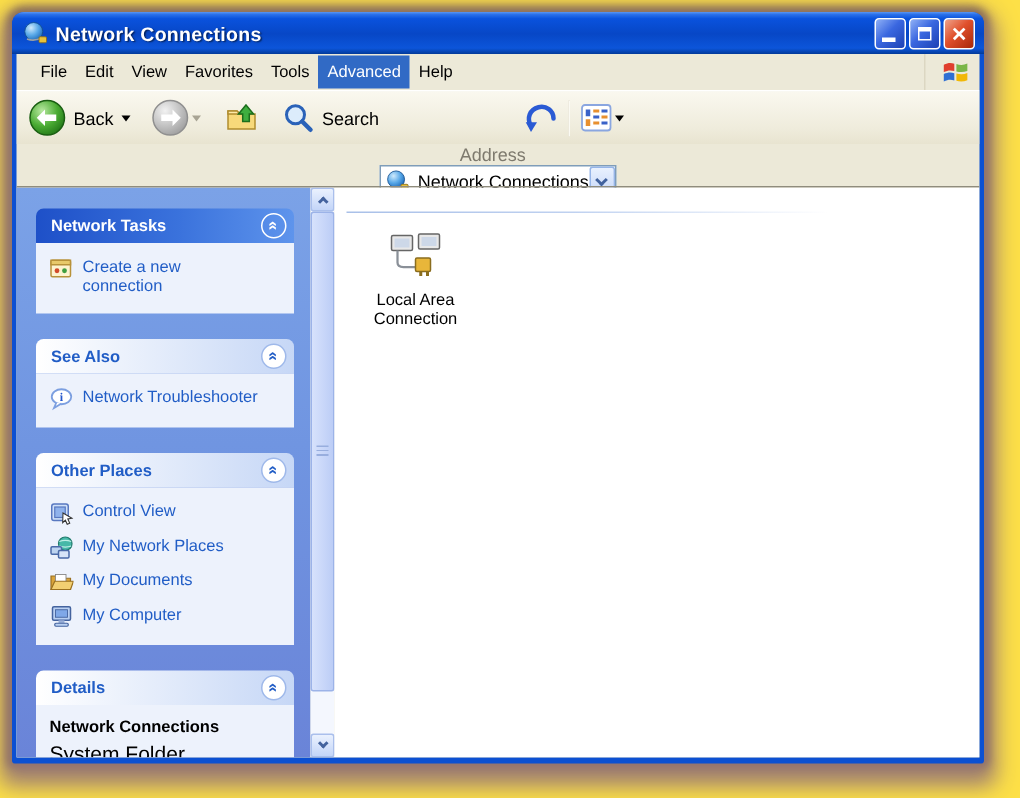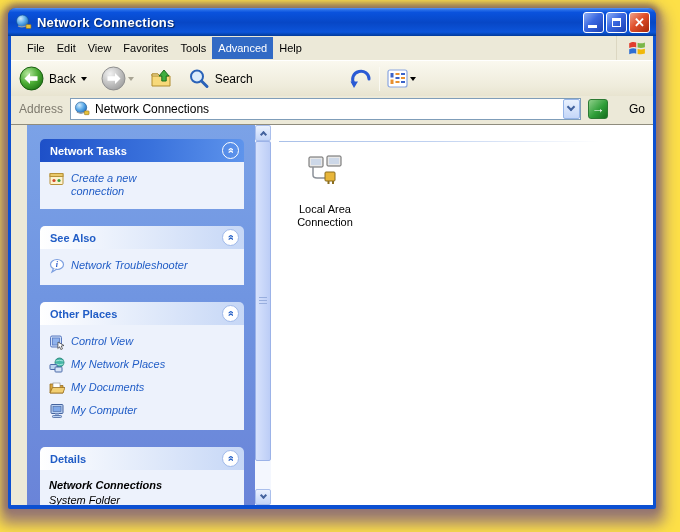--- a/index.html
+++ b/index.html
@@ -42,79 +42,79 @@
     border-top:1px solid #fff; }
   .tbar-group { display:flex; align-items:center; }
   .tbar-label { font-size:12px; color:#000; margin:0 3px 0 5px; white-space:nowrap; }
   .caret { width:0; height:0; border-left:3px solid transparent; border-right:3px solid transparent;
     border-top:4px solid #000; margin-left:2px; }
   .caret.dim { border-top-color:#a8a494; }
   .tsep { width:1px; height:24px; background:#cdc8b2; border-right:1px solid #fbfaf3; margin:0 7px; }
   .spacer { width:92px; }
 
   
-  .addressbar { height:28px; display:flex; align-items:center; padding:0 8px 3px 8px; }
+  .addressbar { height:28px; display:flex; align-items:center; padding:0 8px 3px 8px;flex-direction:column; }
   .addr-label { font-size:12px; color:#7e7a6e; margin-right:7px; }
   .addr-combo { flex:1; height:22px; background:#fff; border:1px solid #7f9db9;
     display:flex; align-items:center; padding-left:3px; }
   .addr-text { font-size:12px; color:#000; margin-left:5px; flex:1; }
   .addr-drop { width:17px; height:20px; margin-right:0;
     background:linear-gradient(180deg,#e9f1fe 0%,#c4d6f8 100%); border:1px solid #96b5e8;
     border-radius:2px; display:flex; align-items:center; justify-content:center; }
   .chev-down { width:6px; height:6px; border-right:2px solid #41629e; border-bottom:2px solid #41629e;
     transform:rotate(45deg); margin-top:-3px; }
   .go-group { display:flex; align-items:center; margin-left:7px; }
   .go-btn { width:20px; height:20px; border-radius:3px; border:1px solid #2c7a33;
     background:linear-gradient(135deg,#8fd08a 0%,#2f9e38 55%,#156c1e 100%);
     color:#fff; font-weight:bold; font-size:13px; display:flex; align-items:center; justify-content:center; }
   .go-label { font-size:12px; margin-left:21px; color:#000; }
 
   
   .content { flex:1; display:flex; border-top:1px solid #8f8c7d; overflow:hidden; }
 
-  .sidebar { width:228px; flex:0 0 auto; padding:14px 11px 0 13px;
-    background:linear-gradient(180deg,#7ba2e7 0%,#7095e1 45%,#6a84d8 100%); overflow:hidden;margin-left:16px; }
+  .sidebar { width:196px; flex:0 0 auto; padding:14px 11px 0 13px;
+    background:linear-gradient(180deg,#7ba2e7 0%,#7095e1 45%,#6a84d8 100%); overflow:hidden; }
   .pane { margin-bottom:17px; }
   .pane-header { height:23px; border-radius:5px 5px 0 0; display:flex; align-items:center;
     justify-content:space-between; padding:0 5px 0 10px; font-weight:bold; font-size:11px; }
   .pane-header.primary { background:linear-gradient(90deg,#1e50c8 0%,#3a72dc 55%,#5e94ec 100%); color:#fff; }
   .pane-header.secondary { background:linear-gradient(90deg,#ffffff 0%,#c6d7f6 100%); color:#215dc6; }
   .chev-btn { width:17px; height:17px; border-radius:50%; display:flex; align-items:center;
     justify-content:center; flex:0 0 auto; }
   .chev-btn.primary { border:1px solid #fff; color:#fff; }
   .chev-btn.secondary { background:#fff; border:1px solid #9fb9ea; color:#215dc6; }
   .chev-up { display:inline-block; transform:rotate(-90deg); font-size:11px; font-weight:bold; line-height:1; }
-  .pane-body { background:#edf2fc; padding:9px 4px 9px 9px;font-style:italic; }
+  .pane-body { background:#edf2fc; padding:9px 4px 9px 9px; }
   .side-link { display:flex; align-items:flex-start; margin-bottom:7px; cursor:pointer; }
   .side-link:last-child { margin-bottom:2px; }
   .side-link .icon16 { width:16px; height:16px; flex:0 0 auto; margin-right:6px; }
   .side-link .lbl { font-size:11px; color:#215dc6; line-height:13px; padding-top:1px; max-width:118px; }
   .detail-name { font-size:11px; font-weight:bold; color:#000; margin-bottom:3px; }
-  .detail-type { font-size:11px; color:#000; }
+  .detail-type { font-size:14px; color:#000; }
 
   
   .vscroll { width:16px; flex:0 0 auto; background:#f4f7fe; display:flex; flex-direction:column; }
   .sb-btn { height:16px; flex:0 0 auto; border:1px solid #aabfec; border-radius:2px;
     background:linear-gradient(180deg,#eaf1fe 0%,#c3d5f8 100%); color:#44639e; display:flex;
     align-items:center; justify-content:center; }
   .sb-arr { width:5px; height:5px; border-right:2px solid #44639e; border-bottom:2px solid #44639e; }
   .sb-arr.up { transform:rotate(-135deg); margin-top:3px; }
   .sb-arr.down { transform:rotate(45deg); margin-bottom:3px; }
   .sb-thumb { height:320px; flex:0 0 auto; border:1px solid #9cb3e8; border-radius:2px;
     background:linear-gradient(90deg,#d7e2fc 0%,#bccdf6 100%); position:relative; }
   .sb-thumb::after { content:""; position:absolute; left:3px; right:3px; top:50%; height:9px;
     margin-top:-4px; background:repeating-linear-gradient(180deg,#98aede 0 1px,transparent 1px 3px); }
   .sb-fill { flex:1; }
 
   .main { flex:1; background:#fff; position:relative; overflow:hidden; }
   .group-line { position:absolute; left:8px; top:16px; width:335px; height:1px;
     background:linear-gradient(90deg,#a9c0e8 0%,#bfd1f0 45%,rgba(255,255,255,0) 96%); }
   .lan-item { position:absolute; left:10px; top:30px; width:88px; text-align:center; }
   .lan-item .icon32 { width:36px; height:32px; margin:0 auto; }
-  .lan-item .lbl { font-size:11px; color:#000; line-height:13px; margin-top:12px; }
+  .lan-item .lbl { font-size:11px; color:#000; line-height:13px; margin-top:2px; }
 
   
   .dropdown { position:absolute; left:211px; top:50px; width:218px; z-index:60;
     background:#fff; border:1px solid #aca899; box-shadow:2px 2px 3px rgba(0,0,0,.35);
     padding:3px 0; font-size:11px; }
   .dm-item { height:17px; line-height:17px; padding-left:19px; white-space:nowrap; color:#000; cursor:default; }
   .dm-item.hl { background:#316ac5; color:#fff; }
   .dm-sep { height:1px; background:#a5a093; margin:3px 2px 4px 2px; }
 </style>
 </head>

